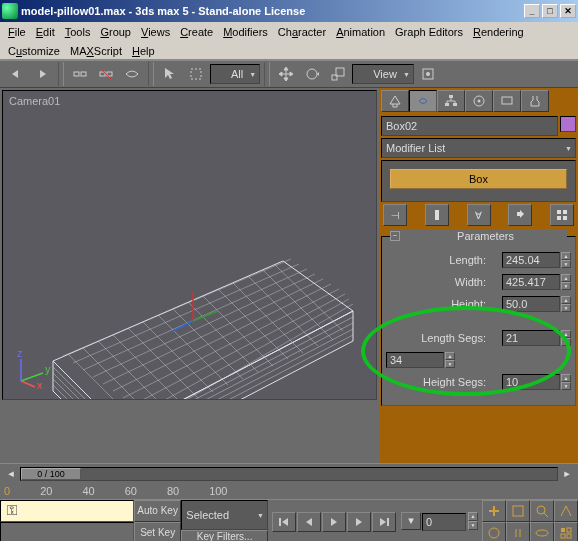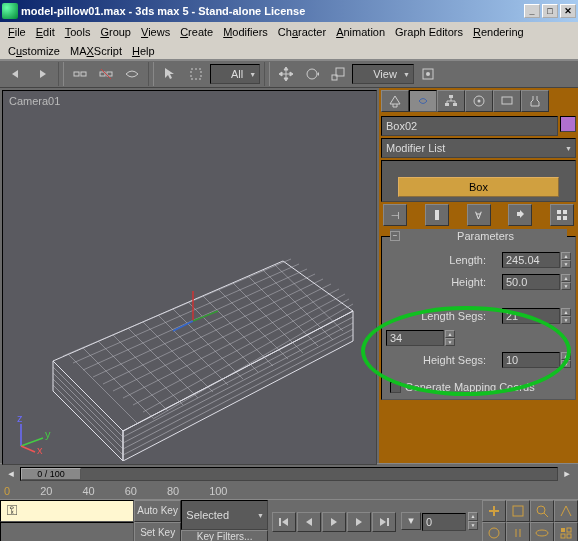--- a/index.html
+++ b/index.html
@@ -22,36 +22,36 @@
   .tool-btn svg { width: 16px; height: 16px; }
   .sep { width: 6px; height: 24px; border-left: 1px solid #555; border-right: 1px solid #888; margin: 0 2px; }
   .dropdown { height: 20px; background: #5a5a5a; border: 1px inset #444; color: #ddd; padding: 0 16px 0 20px; display: flex; align-items: center; position: relative; min-width: 50px; }
   .dropdown::after { content: "▼"; position: absolute; right: 3px; font-size: 7px; color: #ccc; }
   .flex1 { flex: 1; }
 
   
   .workspace { display: flex; height: 375px; background: #6b6b6b; }
 
   
-  .viewport { width: 375px; height: 375px; background: #5a5a60; border: 1px inset #444; position: relative; margin: 2px; overflow: hidden; text-align: center; }
+  .viewport { width: 375px; height: 310px; background: #5a5a60; border: 1px inset #444; position: relative; margin: 2px; overflow: hidden; text-align: center; }
   .vp-label { position: absolute; top: 4px; left: 6px; color: #bbb; }
   .axis-gizmo { position: absolute; bottom: 10px; left: 10px; width: 40px; height: 40px; }
   .box3d { position: absolute; left: 40px; top: 140px; }
 
   
   .cmdpanel { flex: 1; background: #a16207; padding: 2px; display: flex; flex-direction: column; gap: 2px; position: relative; }
   .cmd-tabs { height: 24px; display: flex; gap: 0; }
   .cmd-tab { width: 28px; height: 22px; background: #6b6b6b; border: 1px outset #888; display: flex; align-items: center; justify-content: center; color: #ddd; }
   .cmd-tab.active { background: #8a8a8a; border: 1px inset #555; }
   .name-field { height: 20px; background: #5a5a5a; border: 1px inset #444; color: #ddd; padding: 2px 4px; display: flex; align-items: center; }
   .color-swatch { width: 16px; height: 16px; background: #b070d0; border: 1px inset #444; margin-left: auto; }
   .modlist { height: 20px; background: #5a5a5a; border: 1px inset #444; color: #ddd; padding: 2px 4px; display: flex; align-items: center; position: relative; }
   .modlist::after { content: "▼"; position: absolute; right: 3px; font-size: 7px; color: #ccc; }
   .stack { height: 42px; background: #5a5a5a; border: 1px inset #444; }
-  .stack-item { background: #d0a040; color: #000; padding: 3px 6px; text-align: center; margin: 16px; border: 1px outset #e0b060; }
+  .stack-item { background: #d0a040; color: #000; padding: 3px 6px; text-align: center; margin: 8px; border: 1px outset #e0b060; }
   .stack-btns { height: 24px; display: flex; gap: 2px; justify-content: space-between; padding: 0 2px; }
   .stack-btn { width: 24px; height: 22px; background: #6b6b6b; border: 1px outset #888; display: flex; align-items: center; justify-content: center; color: #ddd; font-size: 10px; }
 
   
   .rollout { border: 1px inset #555; background: #6b6b6b; margin-top: 6px; padding: 4px; position: relative; }
   .rollout-head { position: absolute; top: -8px; left: 8px; right: 8px; background: #6b6b6b; height: 14px; display: flex; align-items: center; }
   .rollout-head .minus { width: 10px; height: 10px; border: 1px solid #999; display: flex; align-items: center; justify-content: center; margin-right: 4px; color: #ddd; font-size: 8px; line-height: 1; }
   .rollout-head .rtitle { flex: 1; text-align: center; color: #ddd; }
   .param-row { display: flex; align-items: center; margin: 4px 0; height: 18px; }
   .param-row .lbl { flex: 1; text-align: right; color: #ddd; padding-right: 16px; }
@@ -337,20 +337,28 @@
       <div style="height:6px"></div>
       <div class="param-row">
         <div class="lbl">Length:</div>
         <div class="spinner">245.04</div>
         <div class="spin-btns">
             <div>▲</div>
             <div>▼</div>
           </div>
       </div>
       <div class="param-row">
+        <div class="lbl">Width:</div>
+        <div class="spinner">425.417</div>
+        <div class="spin-btns">
+            <div>▲</div>
+            <div>▼</div>
+          </div>
+      </div>
+      <div class="param-row">
         <div class="lbl">Height:</div>
         <div class="spinner">50.0</div>
         <div class="spin-btns">
             <div>▲</div>
             <div>▼</div>
           </div>
       </div>
 
       <div style="height:8px"></div>
       <div class="param-row">
@@ -371,24 +379,20 @@
       <div class="param-row">
         <div class="lbl">Height Segs:</div>
         <div class="spinner">10</div>
         <div class="spin-btns">
             <div>▲</div>
             <div>▼</div>
           </div>
       </div>
 
       <div style="height:6px"></div>
-      <div class="checkbox-row">
-        <div class="chk"></div>
-        <div>Generate Mapping Coords</div>
-      </div>
     </div>
 
     <div class="highlight" style="left:-18px; top:218px; width:210px; height:90px;"></div>
   </div>
 </div>
 
 <div class="timeslider">
   <div class="tool-btn" style="width:14px;height:14px">◂</div>
   <div class="scrub">
     <div class="scrub-handle">0 / 100</div>

